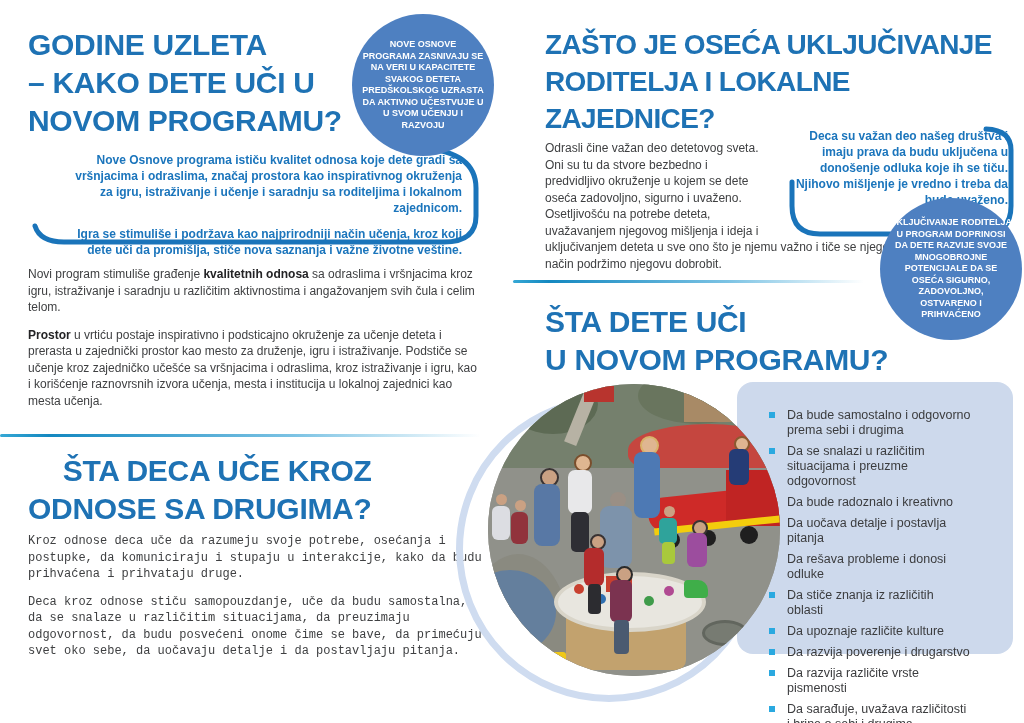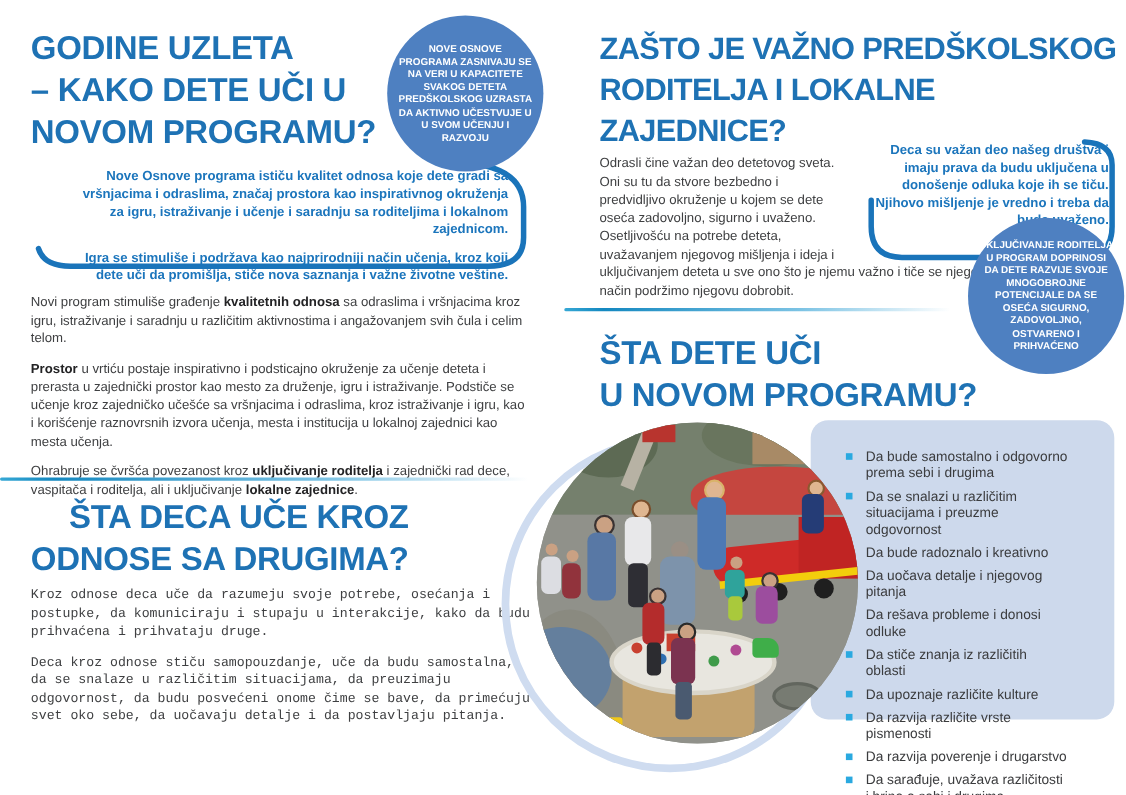--- a/index.html
+++ b/index.html
@@ -49,36 +49,35 @@
     </div>
 
     <div class="abs blue-callout" style="left:60px;top:152px;width:402px;">
       <p>Nove Osnove programa ističu kvalitet odnosa koje dete gradi sa vršnjacima i odraslima, značaj prostora kao inspirativnog okruženja za igru, istraživanje i učenje i saradnju sa roditeljima i lokalnom zajednicom.</p>
       <p>Igra se stimuliše i podržava kao najprirodniji način učenja, kroz koji dete uči da promišlja, stiče nova saznanja i važne životne veštine.</p>
     </div>
 
     <div class="abs body-text" style="left:28px;top:266px;width:450px;">
       <p>Novi program stimuliše građenje <b>kvalitetnih odnosa</b> sa odraslima i vršnjacima kroz igru, istraživanje i saradnju u različitim aktivnostima i angažovanjem svih čula i celim telom.</p>
       <p><b>Prostor</b> u vrtiću postaje inspirativno i podsticajno okruženje za učenje deteta i prerasta u zajednički prostor kao mesto za druženje, igru i istraživanje. Podstiče se učenje kroz zajedničko učešće sa vršnjacima i odraslima, kroz istraživanje i igru, kao i korišćenje raznovrsnih izvora učenja, mesta i institucija u lokalnoj zajednici kao mesta učenja.</p>
-      <p>Ohrabruje se čvršća povezanost kroz <b>uključivanje roditelja</b> i zajednički rad dece, vaspitača i roditelja, ali i uključivanje <b>lokalne zajednice</b>.</p>
     </div>
 
     <div class="abs divider" style="left:0;top:434px;width:490px;"></div>
 
     <h2 class="abs h-big pre" style="left:28px;top:452px;text-align:right;">ŠTA DECA UČE KROZ
 ODNOSE SA DRUGIMA?</h2>
 
     <div class="abs body-text" style="left:28px;top:533px;width:455px;font-family:Liberation Mono, monospace;">
       <p>Kroz odnose deca uče da razumeju svoje potrebe, osećanja i postupke, da komuniciraju i stupaju u interakcije, kako da budu prihvaćena i prihvataju druge.</p>
       <p>Deca kroz odnose stiču samopouzdanje, uče da budu samostalna, da se snalaze u različitim situacijama, da preuzimaju odgovornost, da budu posvećeni onome čime se bave, da primećuju svet oko sebe, da uočavaju detalje i da postavljaju pitanja.</p>
     </div>
   </section>
 
   <section>
-    <h1 class="abs h-right pre" style="left:545px;top:26px;">ZAŠTO JE VAŽNO PREDŠKOLSKOG
+    <h1 class="abs h-right pre" style="left:545px;top:26px;">ZAŠTO JE OSEĆA UKLJUČIVANJE
 RODITELJA I LOKALNE
 ZAJEDNICE?</h1>
 
     <svg class="abs" style="left:786px;top:124px;" width="232" height="118" viewBox="0 0 232 118">
       <path d="M 6 58 L 6 82 Q 6 110 34 110 L 196 110 Q 225 110 225 82 L 225 26 Q 225 6 200 5" fill="none" stroke="#1a74ba" stroke-width="5" stroke-linecap="round"></path>
     </svg>
 
     <div class="abs blue-callout" style="left:792px;top:128px;width:216px;">
       <p>Deca su važan deo našeg društva i imaju prava da budu uključena u donošenje odluka koje ih se tiču. Njihovo mišljenje je vredno i treba da bude uvaženo.</p>
     </div>
@@ -106,41 +105,41 @@
         <li>
             <span class="sq"></span>
             <span>Da se snalazi u različitim situacijama i preuzme odgovornost</span>
           </li>
         <li>
             <span class="sq"></span>
             <span>Da bude radoznalo i kreativno</span>
           </li>
         <li>
             <span class="sq"></span>
-            <span>Da uočava detalje i njegovog pitanja</span>
+            <span>Da uočava detalje i postavlja pitanja</span>
           </li>
         <li>
             <span class="sq"></span>
             <span>Da rešava probleme i donosi odluke</span>
           </li>
         <li>
             <span class="sq"></span>
             <span>Da stiče znanja iz različitih oblasti</span>
           </li>
         <li>
             <span class="sq"></span>
             <span>Da upoznaje različite kulture</span>
           </li>
         <li>
             <span class="sq"></span>
+            <span>Da razvija poverenje i drugarstvo</span>
+          </li>
+        <li>
+            <span class="sq"></span>
             <span>Da razvija različite vrste pismenosti</span>
-          </li>
-        <li>
-            <span class="sq"></span>
-            <span>Da razvija poverenje i drugarstvo</span>
           </li>
         <li>
             <span class="sq"></span>
             <span>Da sarađuje, uvažava različitosti i brine o sebi i drugima</span>
           </li>
       </ul>
     </div>
 
     <div class="abs ring" style="left:456px;top:396px;width:292px;height:292px;"></div>
 

